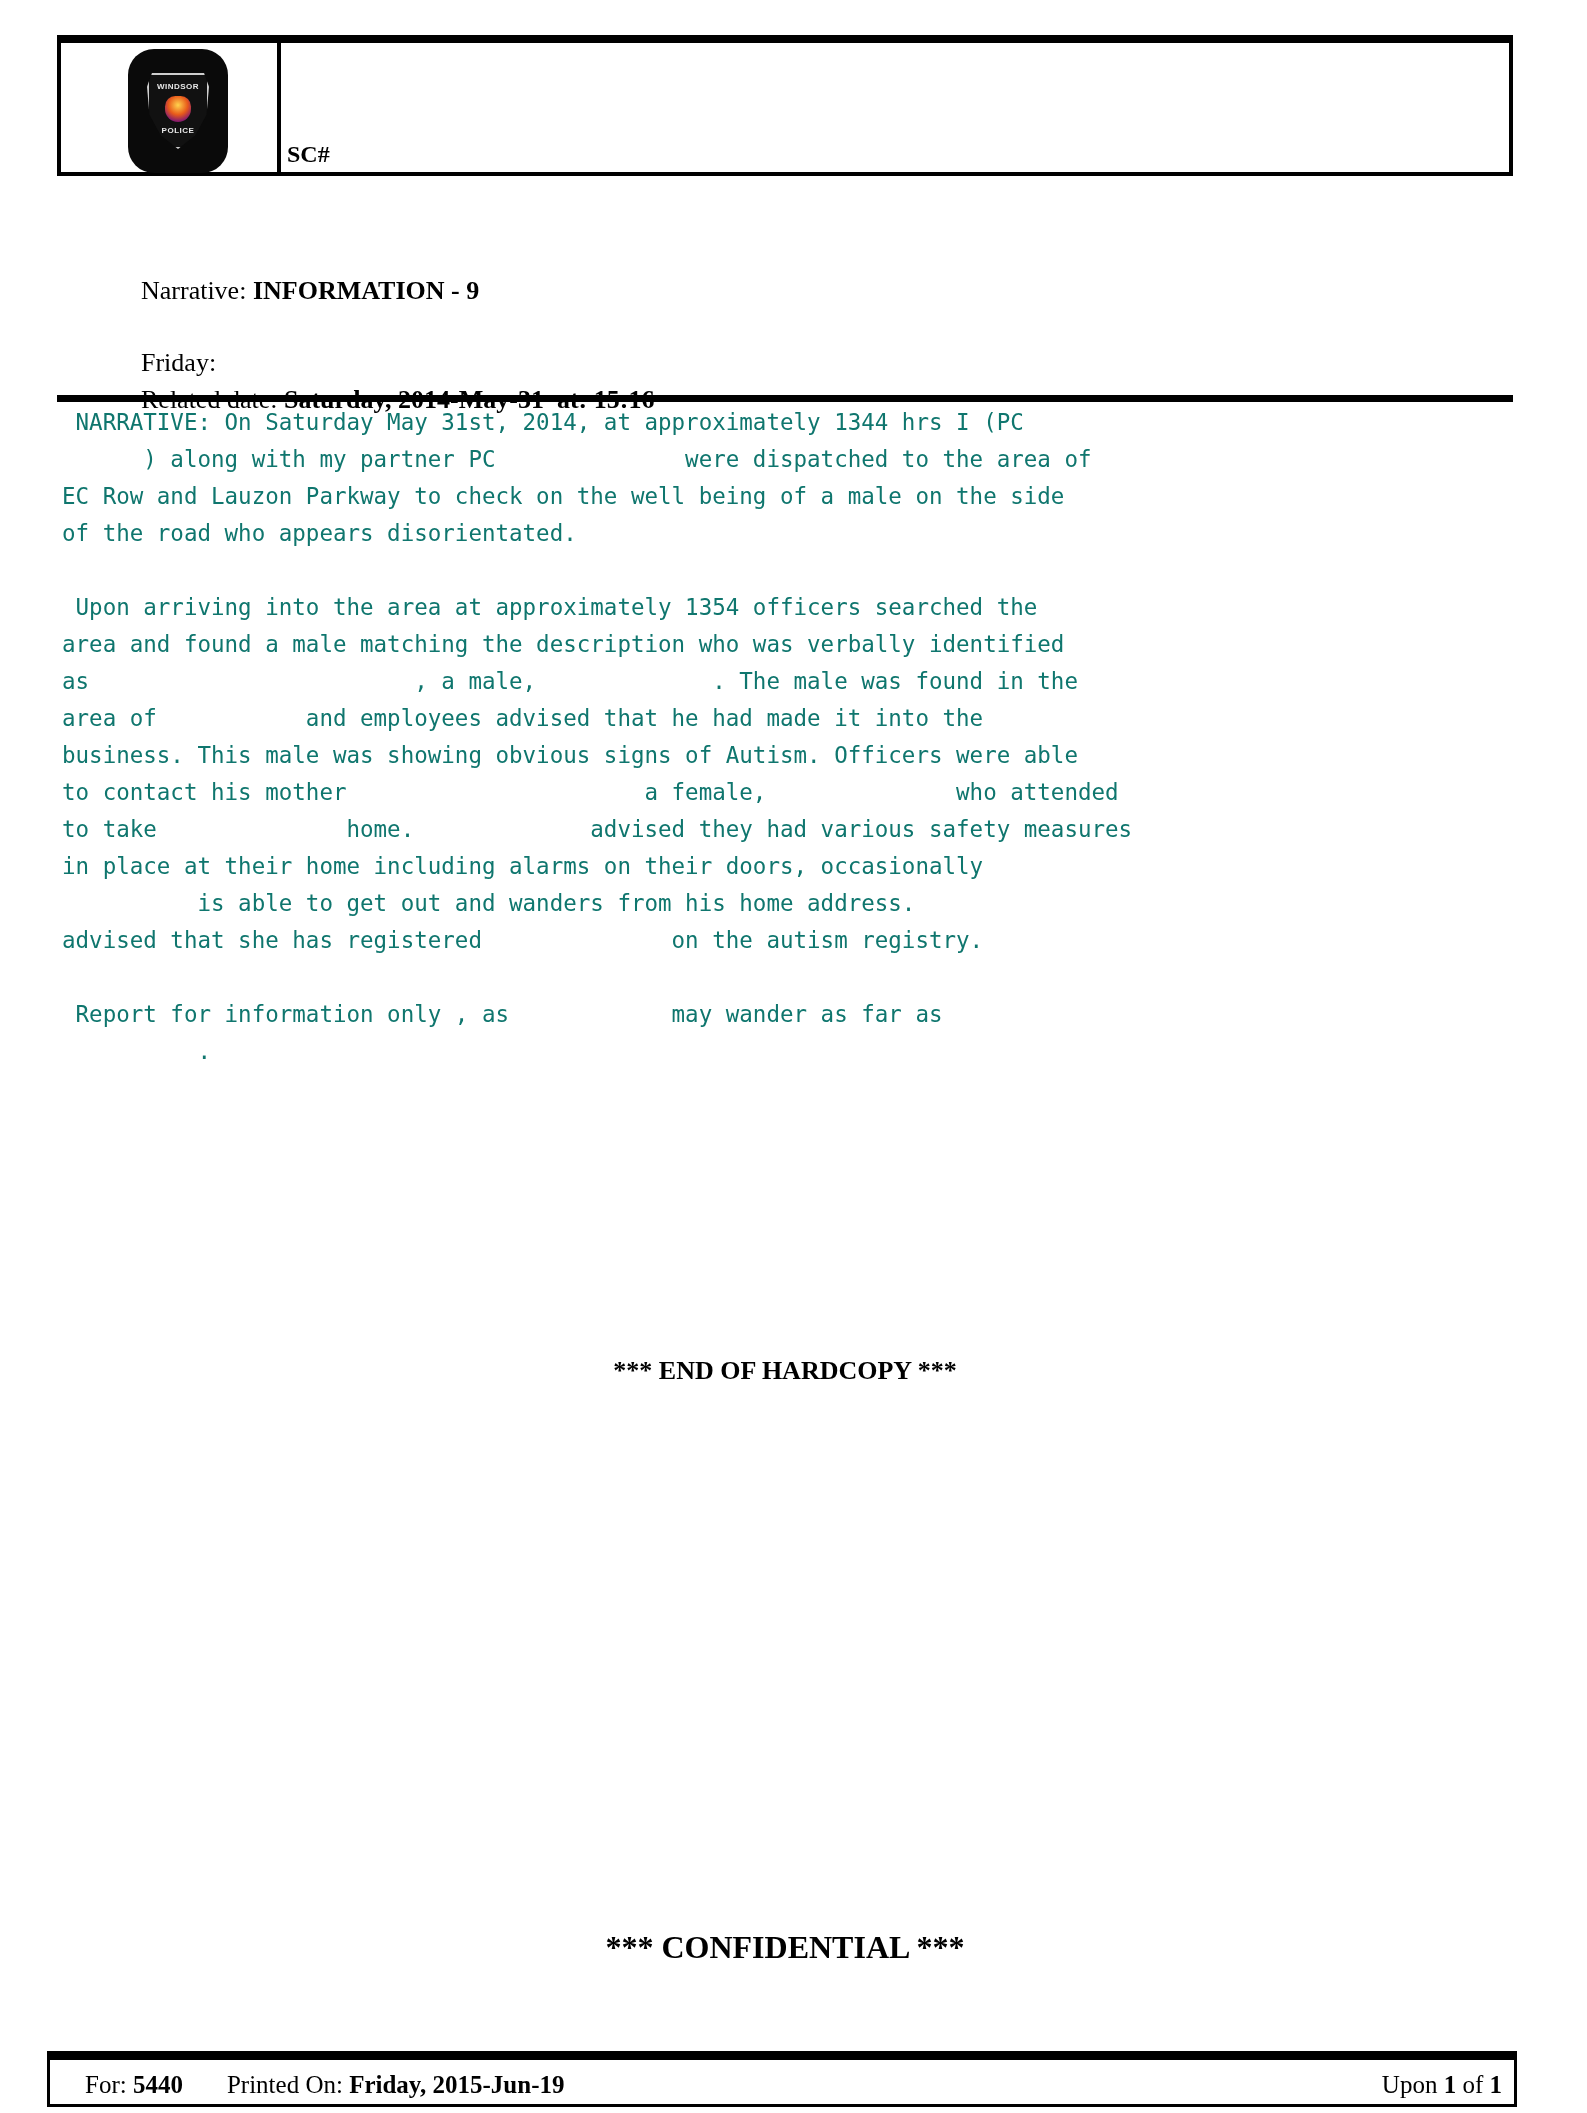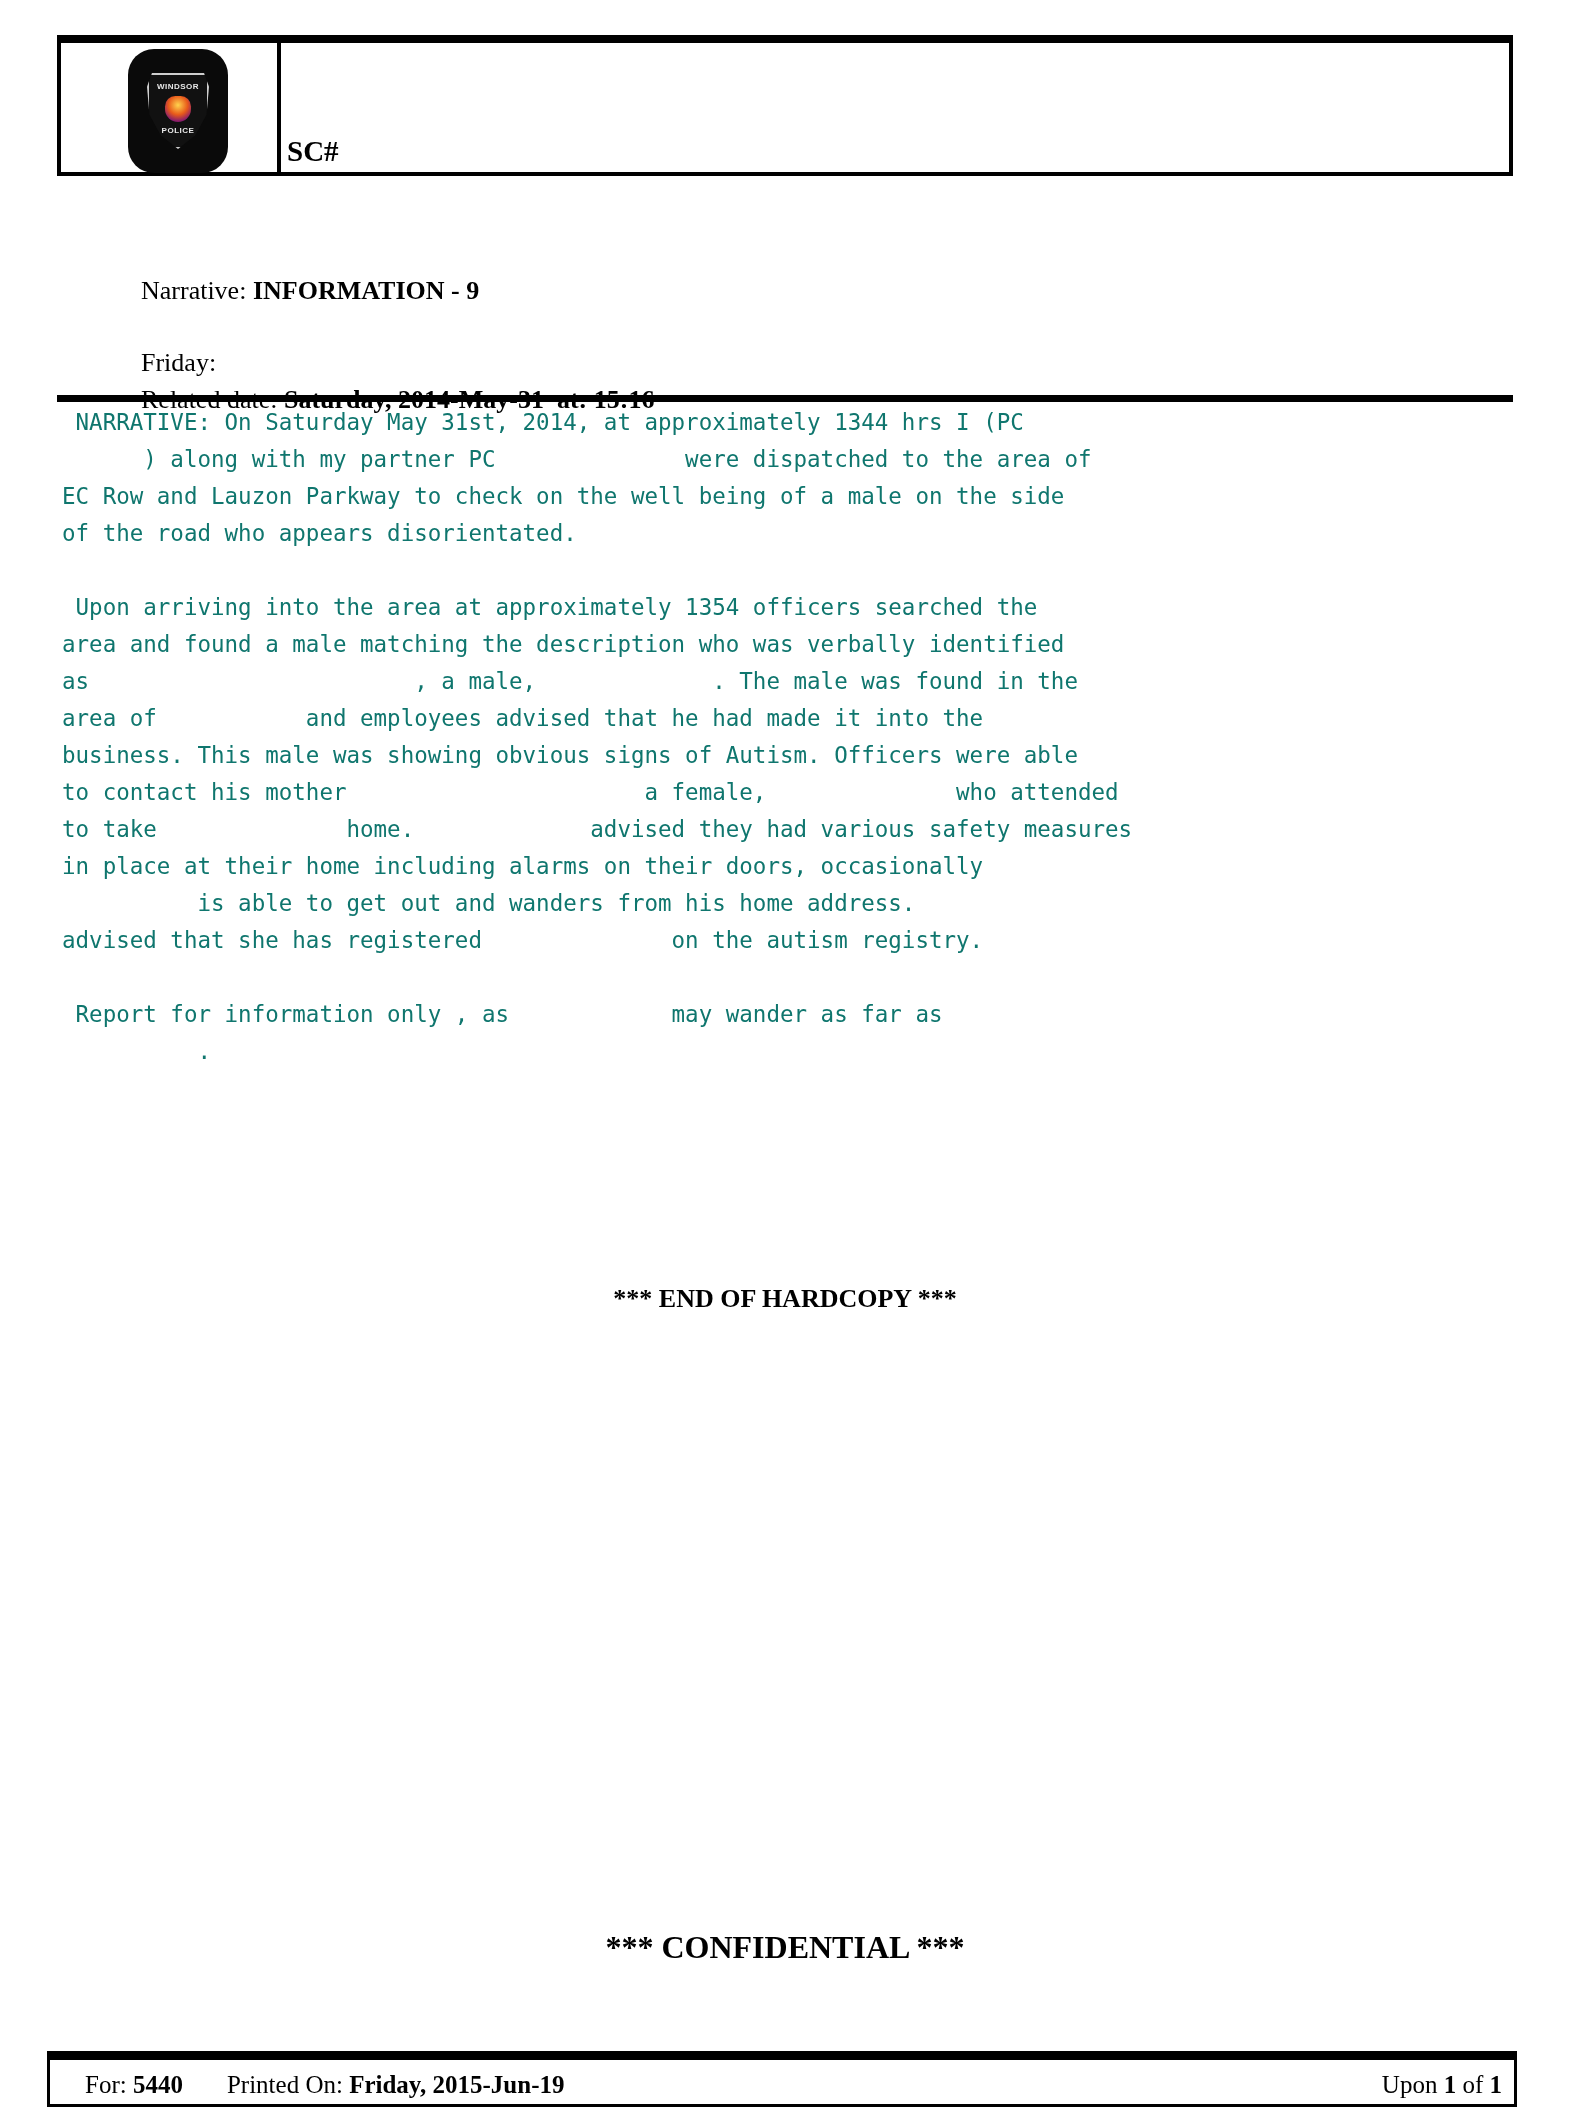--- a/index.html
+++ b/index.html
@@ -26,21 +26,21 @@
     font-weight:bold; letter-spacing:0.5px; white-space:nowrap;
   }
   .badge-crest {
     width:26px; height:26px; border-radius:40% 40% 50% 50%;
     background:radial-gradient(circle at 50% 35%, #ffd34d 0%, #e85a1a 45%, #8a1d6b 75%, #3a1040 100%);
   }
   .header-divider { position:absolute; left:216px; top:0; bottom:0; width:4px; background:#000; }
   .header-titles { position:absolute; left:220px; right:0; top:2px; text-align:center; }
   .header-title { font-size:36px; font-weight:bold; letter-spacing:0.5px; }
   .header-subtitle { font-size:28px; font-weight:bold; margin-top:7px; }
-  .sc-label { position:absolute; left:226px; bottom:4px; font-size:29px; font-weight:bold; }
+  .sc-label { position:absolute; left:226px; bottom:4px; font-size:24px; font-weight:bold; }
 
   
   .meta { position:absolute; left:115px; top:246px; font-size:26px; }
   .meta-row { position:absolute; left:0; white-space:pre; }
   .row-narrative { top:0; }
   .row-author { top:72px; }
   .row-related { top:109px; }
   .meta-label { font-weight:normal; }
   .meta-value { font-weight:bold; white-space:pre; }
 
@@ -49,21 +49,21 @@
   }
 
   
   .narrative-body {
     position:absolute; left:62px; top:404px;
     font-family:"DejaVu Sans Mono", monospace;
     font-size:22.5px; line-height:37px; white-space:pre; color:#0f766e;
   }
 
   .end-marker {
-    position:absolute; left:0; top:1284px; width:1570px; text-align:center;
+    position:absolute; left:0; top:1356px; width:1570px; text-align:center;
     font-size:26px; font-weight:bold;
   }
 
   
   .confidential {
     position:absolute; left:0; top:1929px; width:1570px; text-align:center;
     font-size:32px; font-weight:bold;
   }
   .footer-box {
     position:absolute; left:47px; top:2051px; width:1470px; height:56px;

